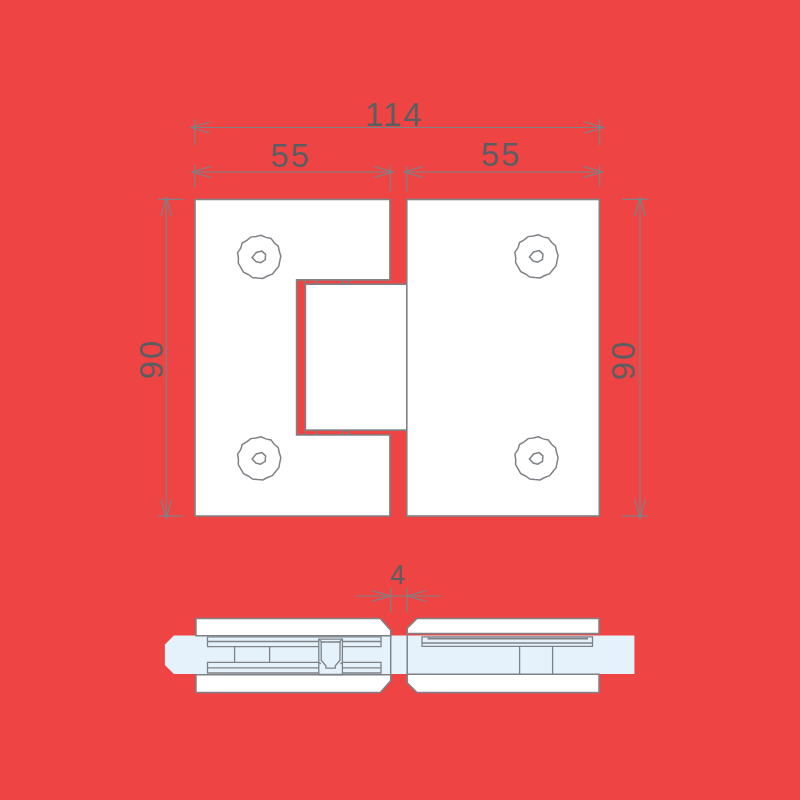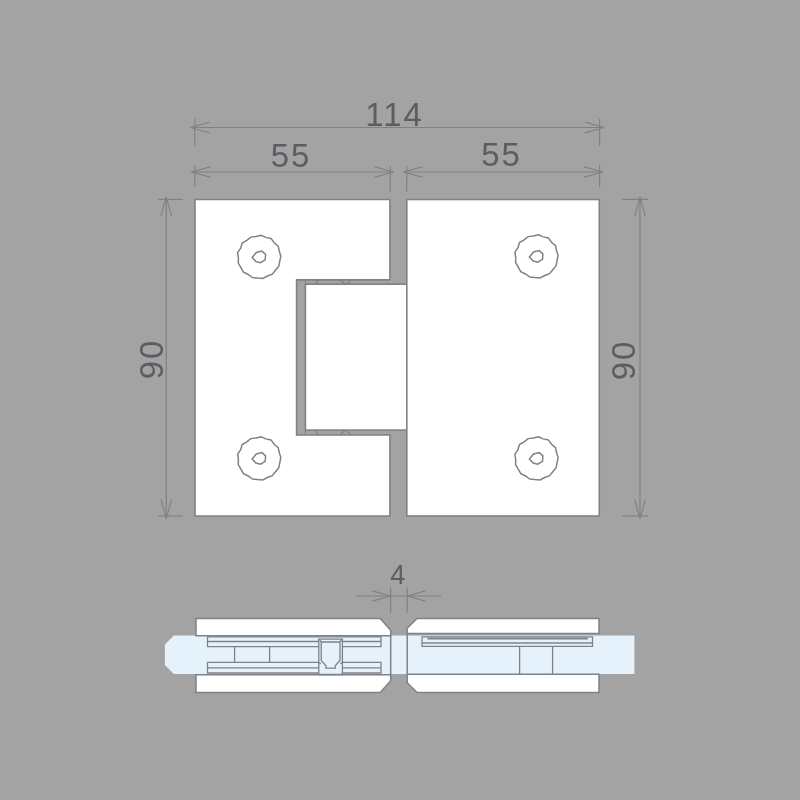--- a/index.html
+++ b/index.html
@@ -1,16 +1,16 @@
 <!DOCTYPE html>
 <html><head>
 <meta charset="utf-8">
 <style>
   html,body{margin:0;padding:0;background:#ffffff;}
-  .wrap{width:800px;height:800px;position:relative;background:#a3a3a3;}
+  .wrap{width:800px;height:800px;position:relative;background:#ef4444;}
   text{font-family:"Liberation Sans", sans-serif;fill:#5a5e62;}
 </style>
 </head>
 <body>
 <div class="wrap">
 <svg width="800" height="800" viewBox="0 0 800 800" xmlns="http://www.w3.org/2000/svg">
 <defs>
 <g id="screw">
   <polygon points="1.7,-21.7 6.5,-19.6 11.7,-18.6 14.9,-14.3 18.9,-10.9 20.0,-5.8 21.5,-0.9 20.5,4.2 19.5,9.2 16.2,13.2 13.0,17.2 8.1,19.0 3.5,21.5 -1.7,21.1 -6.8,20.5 -11.1,17.5 -15.8,15.2 -18.4,10.6 -21.0,6.1 -20.9,0.9 -21.7,-4.4 -18.6,-8.8 -17.1,-14.0 -12.5,-16.6 -8.5,-19.9 -3.3,-20.4" fill="#ffffff" stroke="#7e8286" stroke-width="1.5"></polygon>
   <polygon points="-7.2,0.5 -3.0,-4.6 2.6,-5.9 6.3,-2.6 5.9,2.9 1.2,5.7 -3.4,4.6" fill="#ffffff" stroke="#7e8286" stroke-width="1.5"></polygon>

